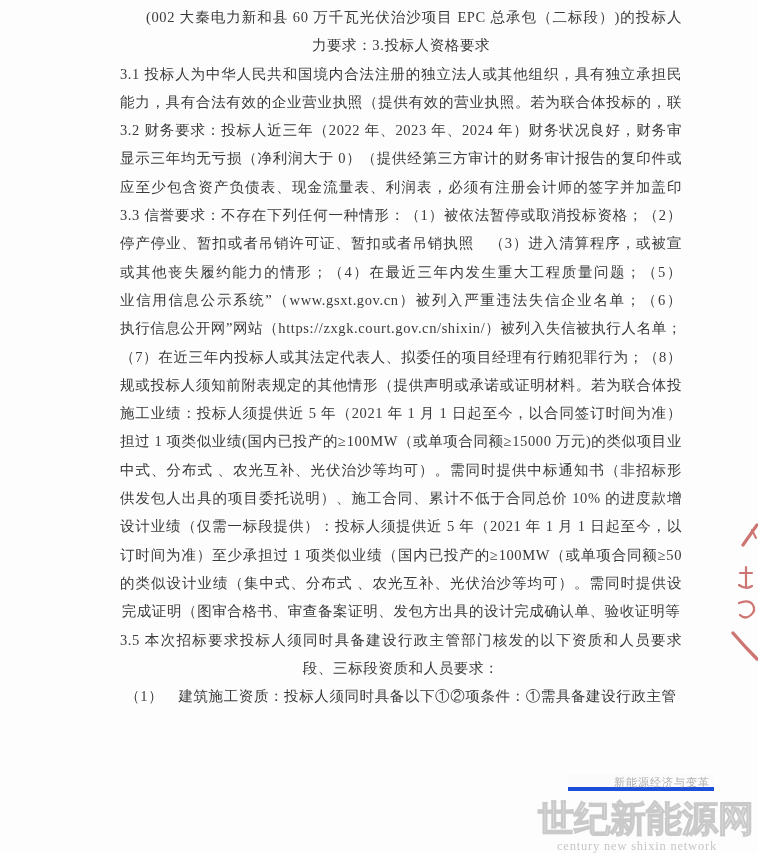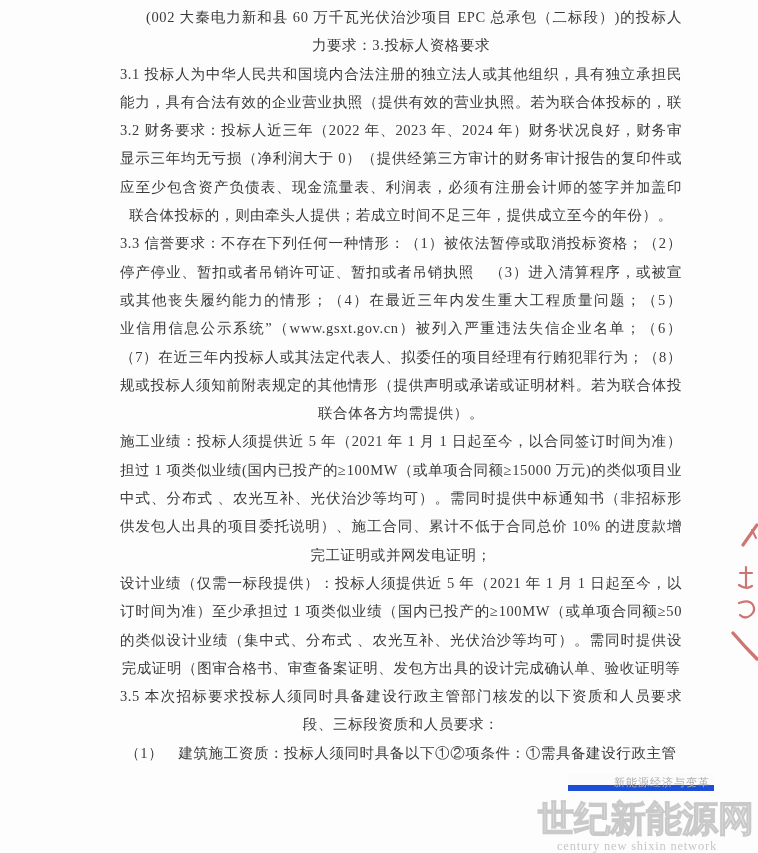--- a/index.html
+++ b/index.html
@@ -21,21 +21,21 @@
   }
   .line.just{
     text-align:justify;text-align-last:justify;
     -moz-text-align-last:justify;text-justify:inter-character;
   }
 
   
   .wm-banner{
     position:absolute;left:568px;top:774px;width:146px;height:17px;z-index:3;
     background:rgba(250,250,250,0.86);
-    border-bottom:6px solid #1d4ed8;
+    border-bottom:4px solid #1d4ed8;
     line-height:17px;padding-left:46px;box-sizing:border-box;
     font-size:11px;color:#aeaeae;letter-spacing:1px;white-space:nowrap;
     font-family:"Liberation Sans","DejaVu Sans",sans-serif;
   }
 
   
   .wm-logo{
     position:absolute;left:538px;top:794px;z-index:1;
     font-size:36px;line-height:50px;font-weight:bold;white-space:nowrap;
     color:#f4f4f4;
@@ -60,33 +60,31 @@
 <div class="page">
 
   <div class="text-block" style="color: rgb(58, 58, 58);">
       <div class="line just" style="padding-left: 26px;">(002 大秦电力新和县 60 万千瓦光伏治沙项目 EPC 总承包（二标段）)的投标人资格能</div>
       <div class="line">力要求：3.投标人资格要求</div>
       <div class="line just">3.1 投标人为中华人民共和国境内合法注册的独立法人或其他组织，具有独立承担民事责任</div>
       <div class="line just">能力，具有合法有效的企业营业执照（提供有效的营业执照。若为联合体投标的，联合体各</div>
       <div class="line just">3.2 财务要求：投标人近三年（2022 年、2023 年、2024 年）财务状况良好，财务审计报告</div>
       <div class="line just">显示三年均无亏损（净利润大于 0）（提供经第三方审计的财务审计报告的复印件或扫描件，</div>
       <div class="line just">应至少包含资产负债表、现金流量表、利润表，必须有注册会计师的签字并加盖印章；若为</div>
-      <div class="line">联合体投标的，则由牵头人提供；若成立时间不足三年，提供成立至今的年份）。</div>
       <div class="line just">3.3 信誉要求：不存在下列任何一种情形：（1）被依法暂停或取消投标资格；（2）被责令</div>
       <div class="line just">停产停业、暂扣或者吊销许可证、暂扣或者吊销执照　（3）进入清算程序，或被宣告破产，</div>
       <div class="line just">或其他丧失履约能力的情形；（4）在最近三年内发生重大工程质量问题；（5）在“国家企</div>
       <div class="line just">业信用信息公示系统”（www.gsxt.gov.cn）被列入严重违法失信企业名单；（6）在“中国</div>
+      <div class="line just">执行信息公开网”网站（https://zxgk.court.gov.cn/shixin/）被列入失信被执行人名单；</div>
       <div class="line just">（7）在近三年内投标人或其法定代表人、拟委任的项目经理有行贿犯罪行为；（8）法律法</div>
       <div class="line just">规或投标人须知前附表规定的其他情形（提供声明或承诺或证明材料。若为联合体投标的，</div>
-      <div class="line">联合体各方均需提供）。</div>
       <div class="line just">施工业绩：投标人须提供近 5 年（2021 年 1 月 1 日起至今，以合同签订时间为准）至少承</div>
       <div class="line just">担过 1 项类似业绩(国内已投产的≥100MW（或单项合同额≥15000 万元)的类似项目业绩(集</div>
       <div class="line just">中式、分布式 、农光互补、光伏治沙等均可）。需同时提供中标通知书（非招标形式的可提</div>
       <div class="line just">供发包人出具的项目委托说明）、施工合同、累计不低于合同总价 10% 的进度款增值税发票、</div>
-      <div class="line">完工证明或并网发电证明；</div>
       <div class="line just">设计业绩（仅需一标段提供）：投标人须提供近 5 年（2021 年 1 月 1 日起至今，以合同签</div>
       <div class="line just">订时间为准）至少承担过 1 项类似业绩（国内已投产的≥100MW（或单项合同额≥50 万元）</div>
       <div class="line just">的类似设计业绩（集中式、分布式 、农光互补、光伏治沙等均可）。需同时提供设计合同、</div>
       <div class="line">完成证明（图审合格书、审查备案证明、发包方出具的设计完成确认单、验收证明等均可）。</div>
       <div class="line just">3.5 本次招标要求投标人须同时具备建设行政主管部门核发的以下资质和人员要求（一标</div>
       <div class="line">段、三标段资质和人员要求：</div>
       <div class="line">（1）　建筑施工资质：投标人须同时具备以下①②项条件：①需具备建设行政主管部门核发</div>
     </div>
 
   <div class="wm-banner">

